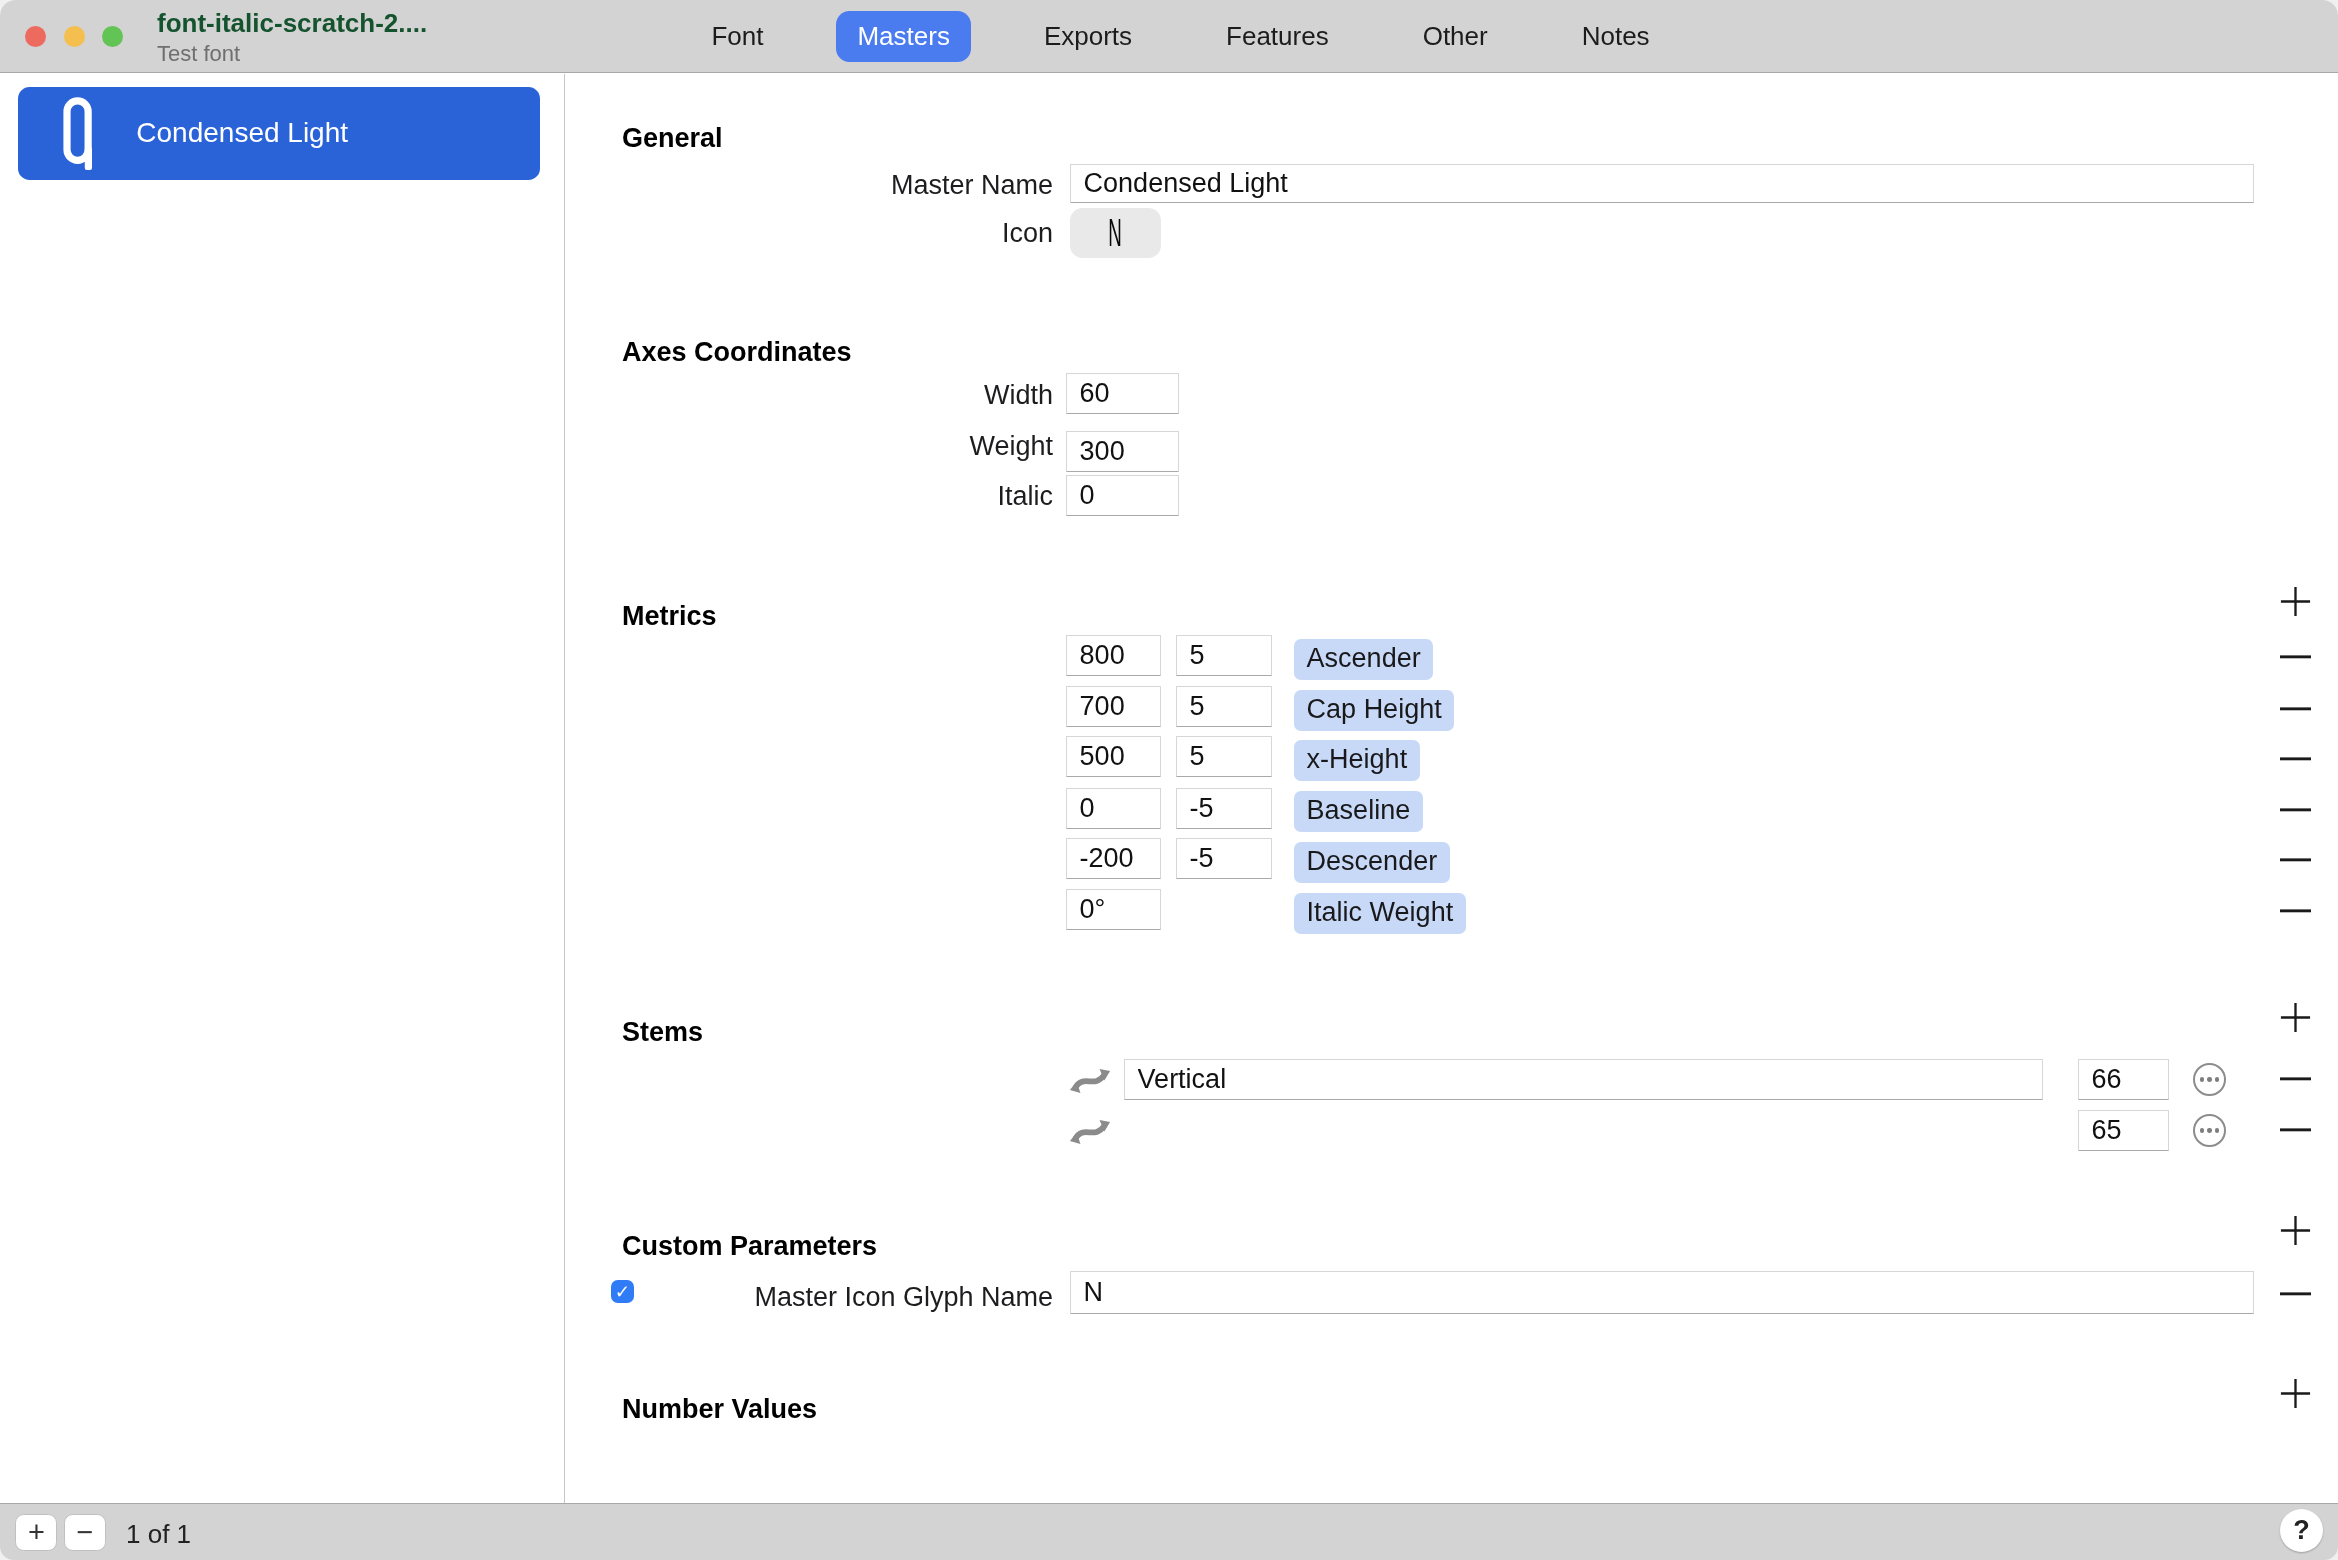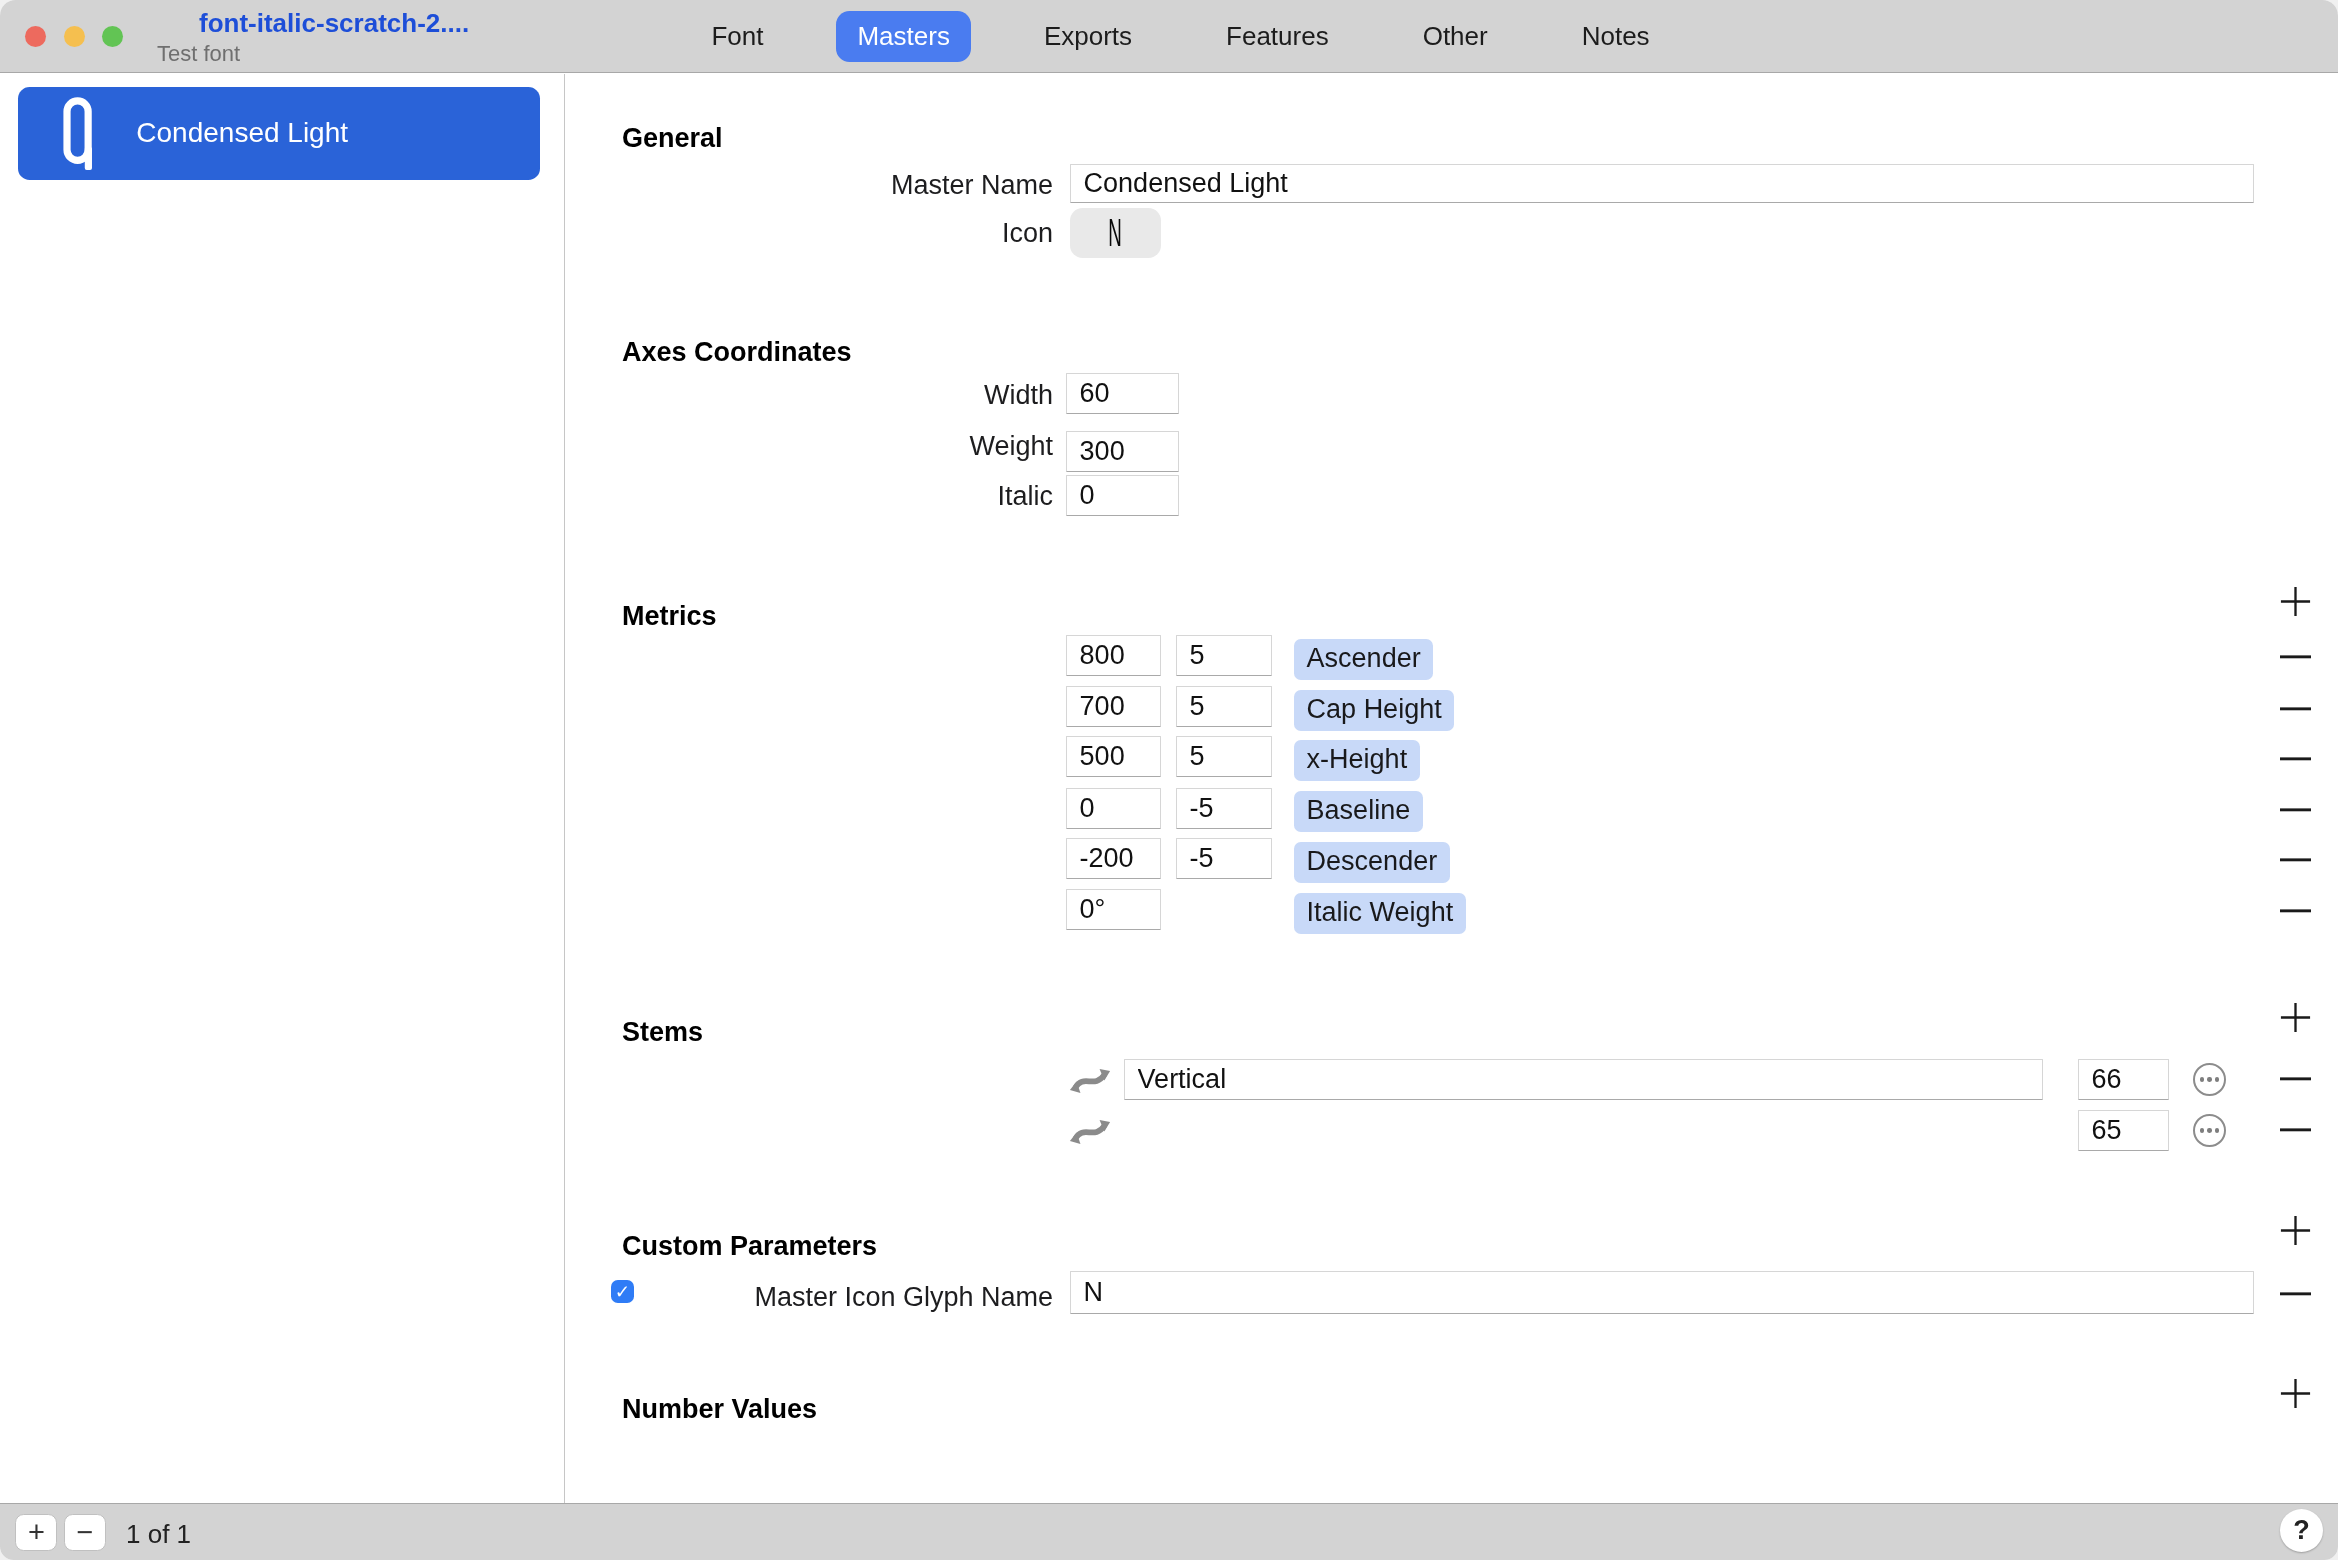--- a/index.html
+++ b/index.html
@@ -8,21 +8,21 @@
   .window { position:relative; width:2338px; height:1560px; overflow:hidden;
             border-radius:15.4px 15.4px 13.5px 13.5px; background:#fff; }
 
   
   .titlebar { position:absolute; left:0; top:0; width:2338px; height:73px;
               background:#d3d3d3; border-bottom:1px solid #a8a8a8; }
   .light { position:absolute; top:26px; width:21px; height:21px; border-radius:50%; }
   .light.red    { left:25px;  background:#ed6a5e; }
   .light.yellow { left:64px;  background:#f5bf4f; }
   .light.green  { left:102px; background:#62c454; }
-  .win-title    { position:absolute; left:157px; top:7.7px;  font-size:26px; font-weight:700; color:#1d4ed8;margin-left:42px; }
+  .win-title    { position:absolute; left:157px; top:7.7px;  font-size:26px; font-weight:700; color:#14532d; }
   .win-subtitle { position:absolute; left:157px; top:41px; font-size:22px; color:#6f6f6f; }
 
   .tabs { position:absolute; left:0; top:0; width:2338px; height:73px;
           display:flex; align-items:center; justify-content:center; gap:52px;padding-left:23px; }
   .tab { font-size:26px; color:#1c1c1c; padding:9.7px 21px; border-radius:13.5px; cursor:default; }
   .tab.active { background:#4a7cf0; color:#ffffff; }
 
   
   .sidebar { position:absolute; left:0; top:74px; width:565px; height:1429px;
              background:#ffffff; border-right:1px solid #c6c6c6; }

